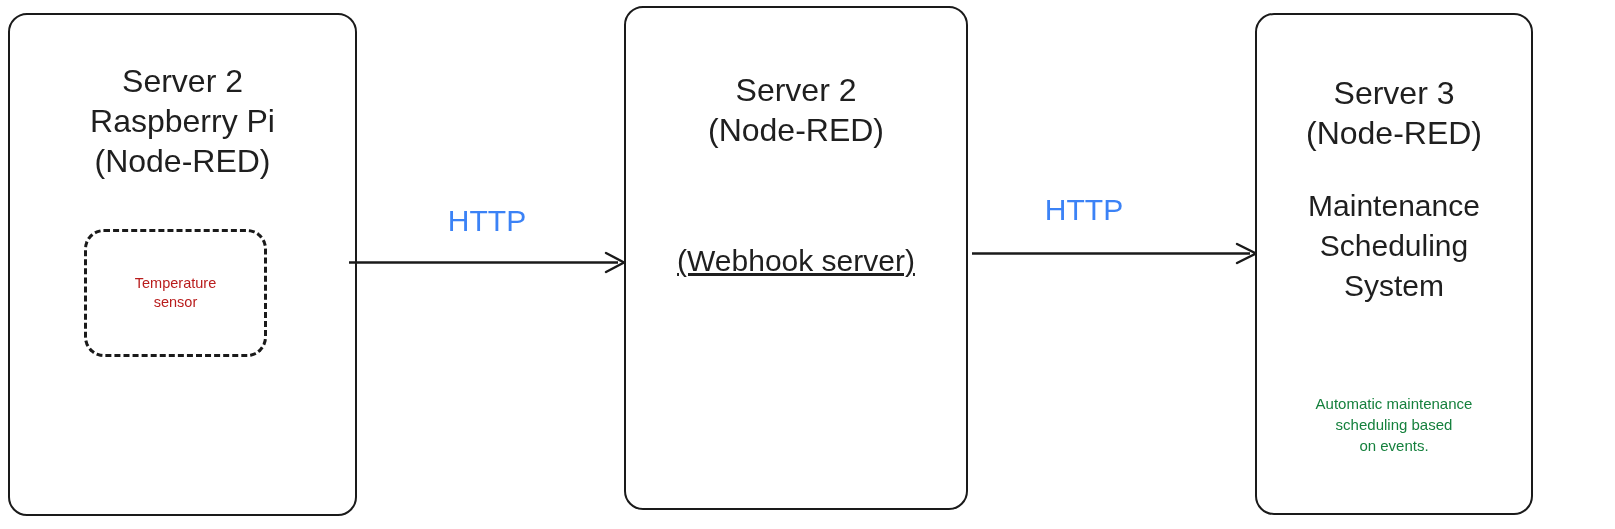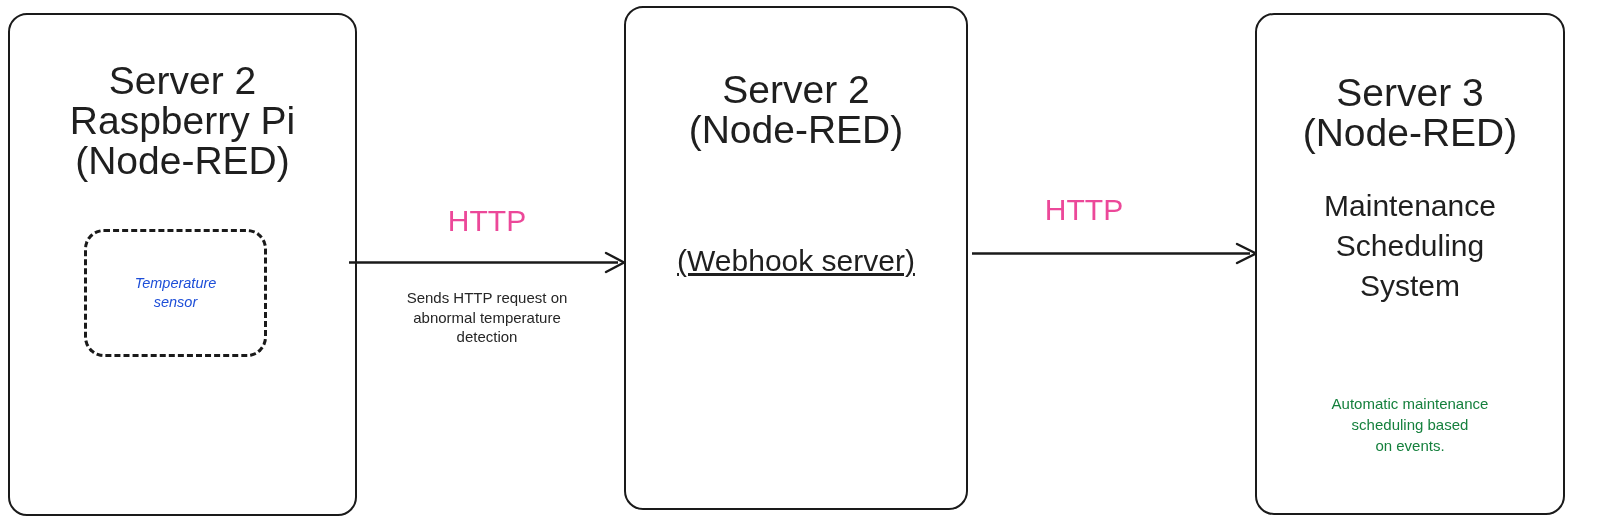--- a/index.html
+++ b/index.html
@@ -29,21 +29,21 @@
     border-radius: 19px;
   }
   .node-inner {
     position: absolute;
     left: 0;
     right: 0;
     text-align: center;
   }
 
   .title-text {
-    font-size: 39px;
+    font-size: 32px;
     line-height: 40px;
     color: #1f1f1f;
     white-space: pre-line;
   }
   .sub-text {
     font-size: 30px;
     line-height: 40px;
     color: #1f1f1f;
     white-space: pre-line;
   }
@@ -62,39 +62,38 @@
     border: 3px dashed #1a1a1a;
     border-radius: 20px;
     display: flex;
     align-items: center;
     justify-content: center;
   }
   .dashed-label {
     font-size: 14.5px;
     line-height: 19px;
     text-align: center;
-    color: #1d4ed8;
+    color: #b91c1c;
     white-space: pre-line;
-    font-style: italic;
   }
 
   
   .edge {
     position: absolute;
   }
   .edge svg {
     display: block;
     overflow: visible;
   }
   .edge-label-top {
     position: absolute;
     text-align: center;
     font-size: 30px;
     line-height: 36px;
-    color: #ec4899;
+    color: #3b82f6;
     white-space: nowrap;
   }
   .edge-label-bottom {
     position: absolute;
     text-align: center;
     font-size: 15px;
     line-height: 19.5px;
     color: #262626;
     white-space: pre-line;
   }
@@ -115,39 +114,36 @@
     </div>
   </div>
 
   <div class="edge" style="left:348px; top:252px; width:278px; height:22px;">
     <svg width="278" height="22" viewBox="0 0 278 22">
       <line x1="1" y1="10.5" x2="270" y2="10.5" stroke="#1a1a1a" stroke-width="2.6"></line>
       <path d="M258 1 L276 10.5 L258 20" fill="none" stroke="#1a1a1a" stroke-width="2.4" stroke-linecap="round" stroke-linejoin="miter"></path>
     </svg>
   </div>
   <div class="edge-label-top" style="left:348px; top:203px; width:278px;">HTTP</div>
-  <div class="edge-label-bottom" style="left:348px; top:288px; width:278px;">Sends HTTP request on
-abnormal temperature
-detection</div>
 
   <div class="node" style="left:624px; top:6px; width:344px; height:504px;">
     <div class="node-inner title-text" style="top:62px;">Server 2
 (Node-RED)</div>
     <div class="node-inner sub-text" style="top:233px;text-decoration:underline;">(Webhook server)</div>
   </div>
 
   <div class="edge" style="left:971px; top:243px; width:287px; height:22px;">
     <svg width="287" height="22" viewBox="0 0 287 22">
       <line x1="1" y1="10.5" x2="279" y2="10.5" stroke="#1a1a1a" stroke-width="2.4"></line>
       <path d="M266 1 L285 10.5 L266 20" fill="none" stroke="#1a1a1a" stroke-width="2.4" stroke-linecap="round" stroke-linejoin="miter"></path>
     </svg>
   </div>
   <div class="edge-label-top" style="left:958px; top:192px; width:252px;">HTTP</div>
 
-  <div class="node" style="left:1255px; top:13px; width:310px; height:502px;">
+  <div class="node" style="left:1255px; top:13px; width:278px; height:502px;">
     <div class="node-inner title-text" style="top:58px;">Server 3
 (Node-RED)</div>
     <div class="node-inner sub-text" style="top:171px;">Maintenance
 Scheduling
 System</div>
     <div class="node-inner note-text" style="top:378px;">Automatic maintenance
 scheduling based
 on events.</div>
   </div>
 

